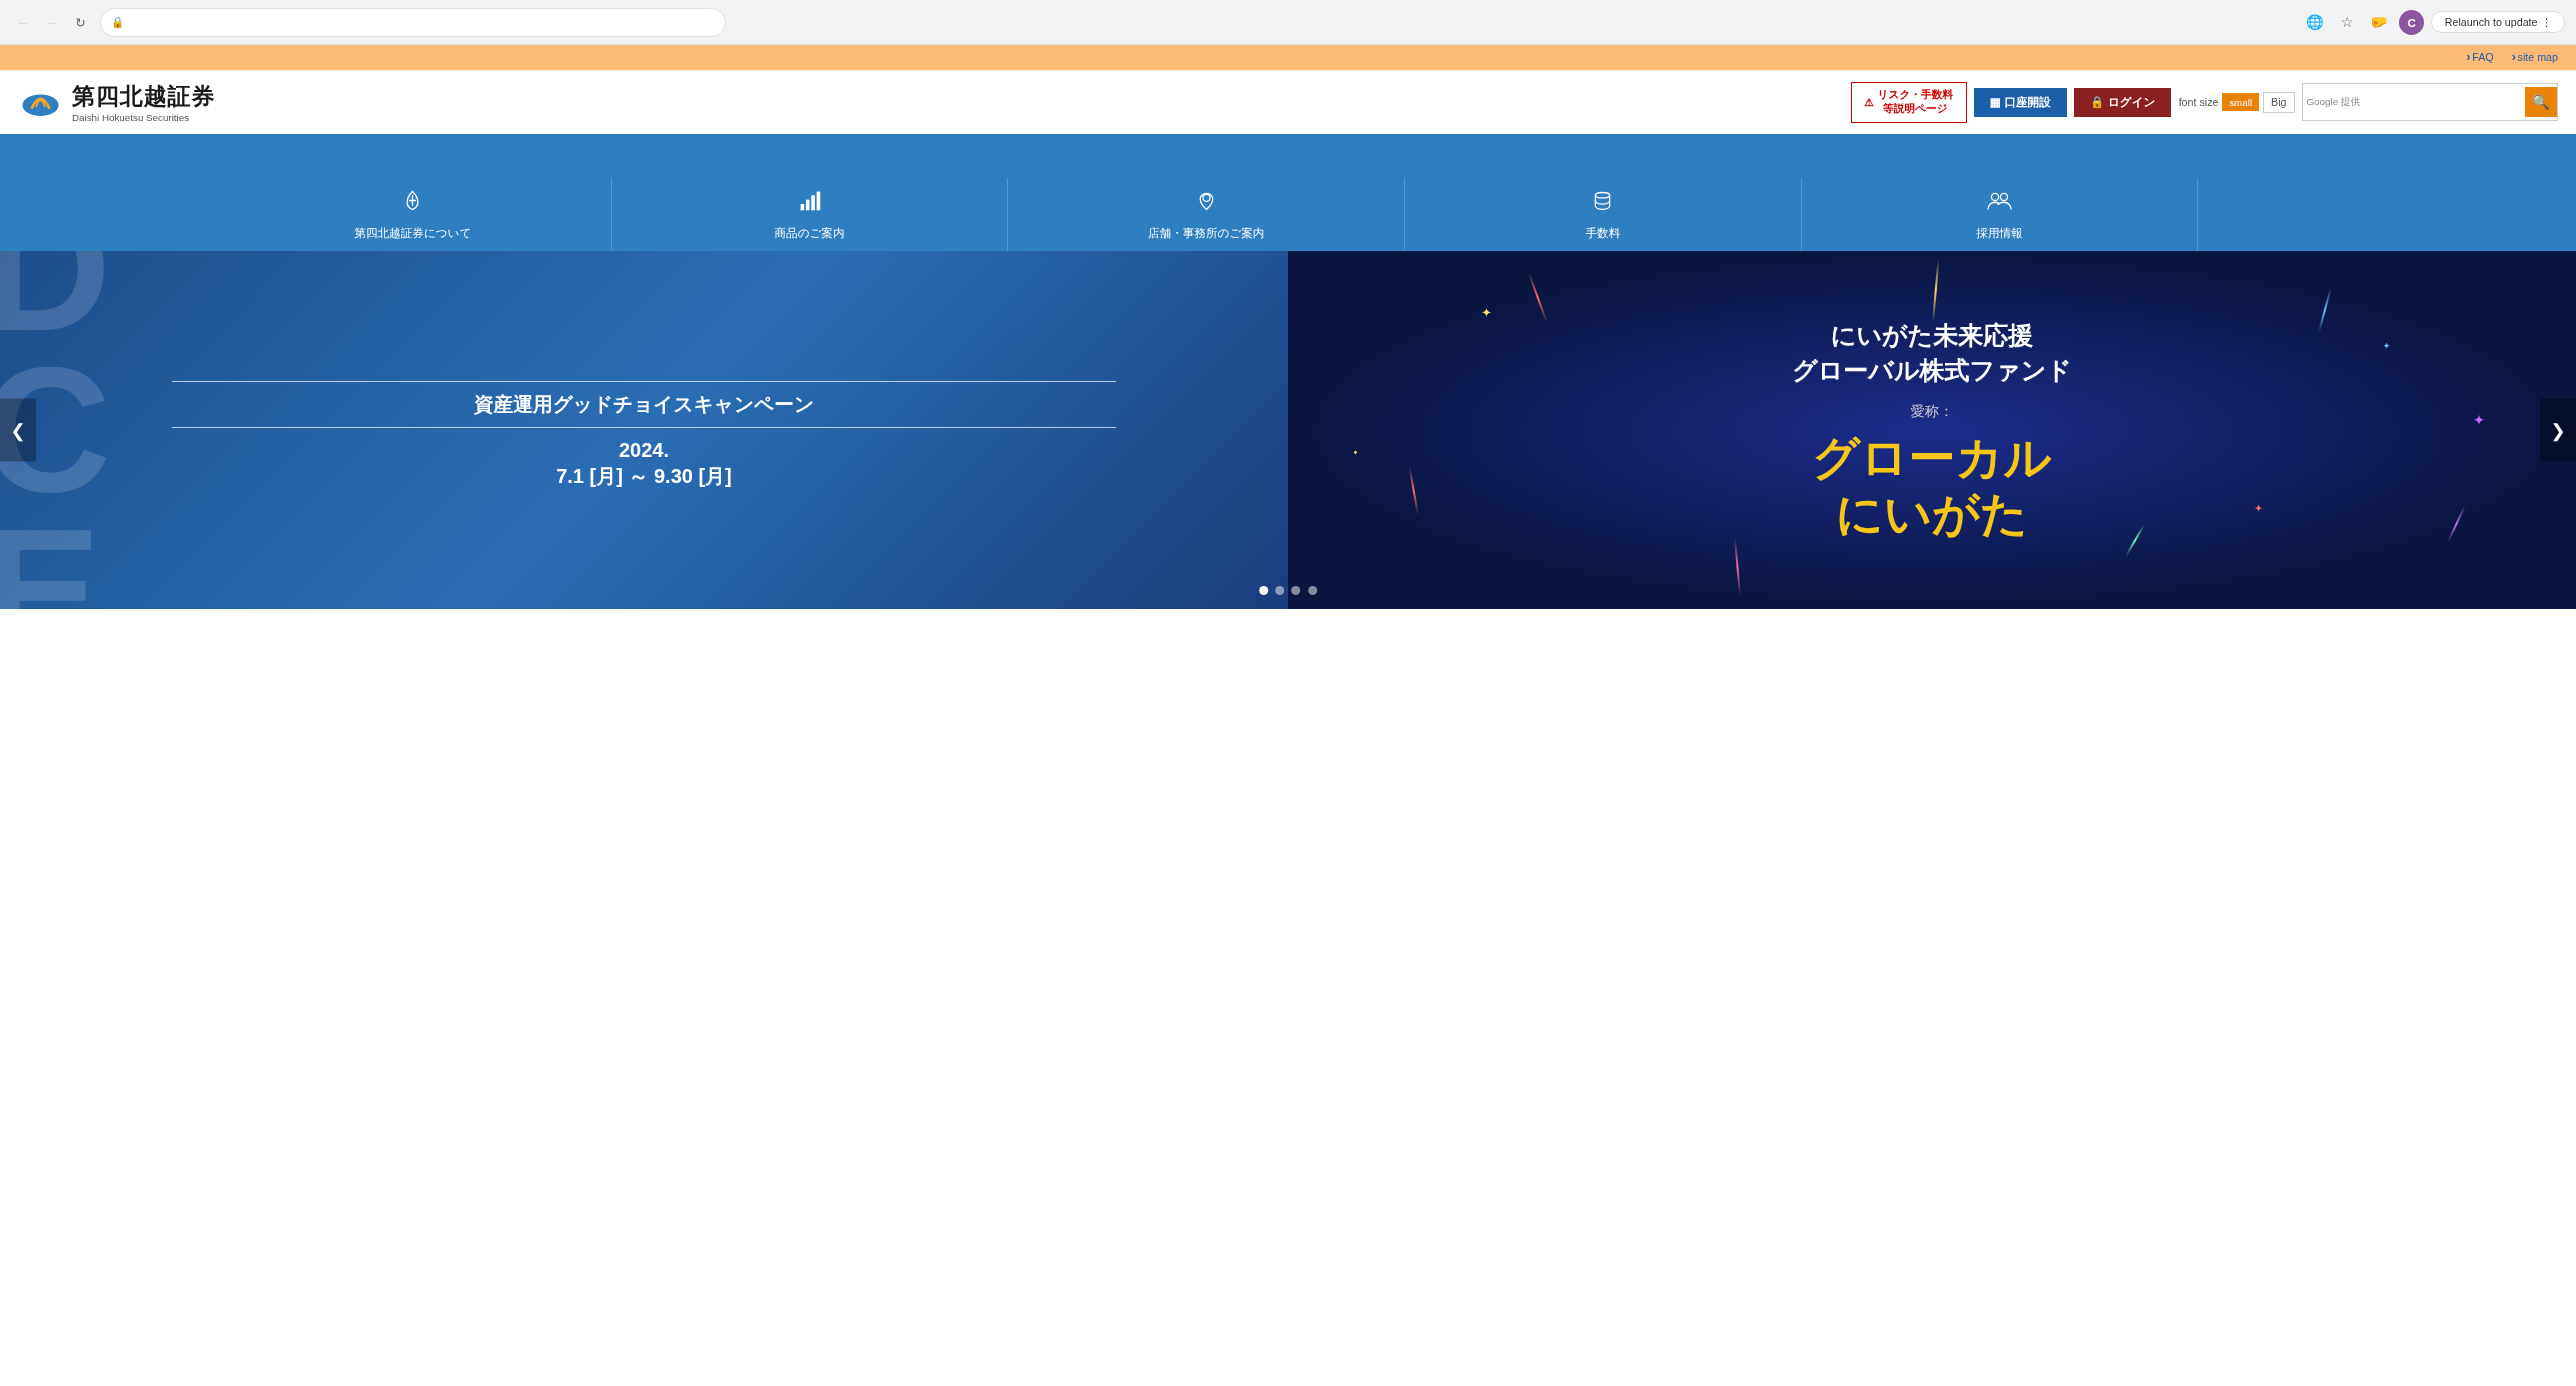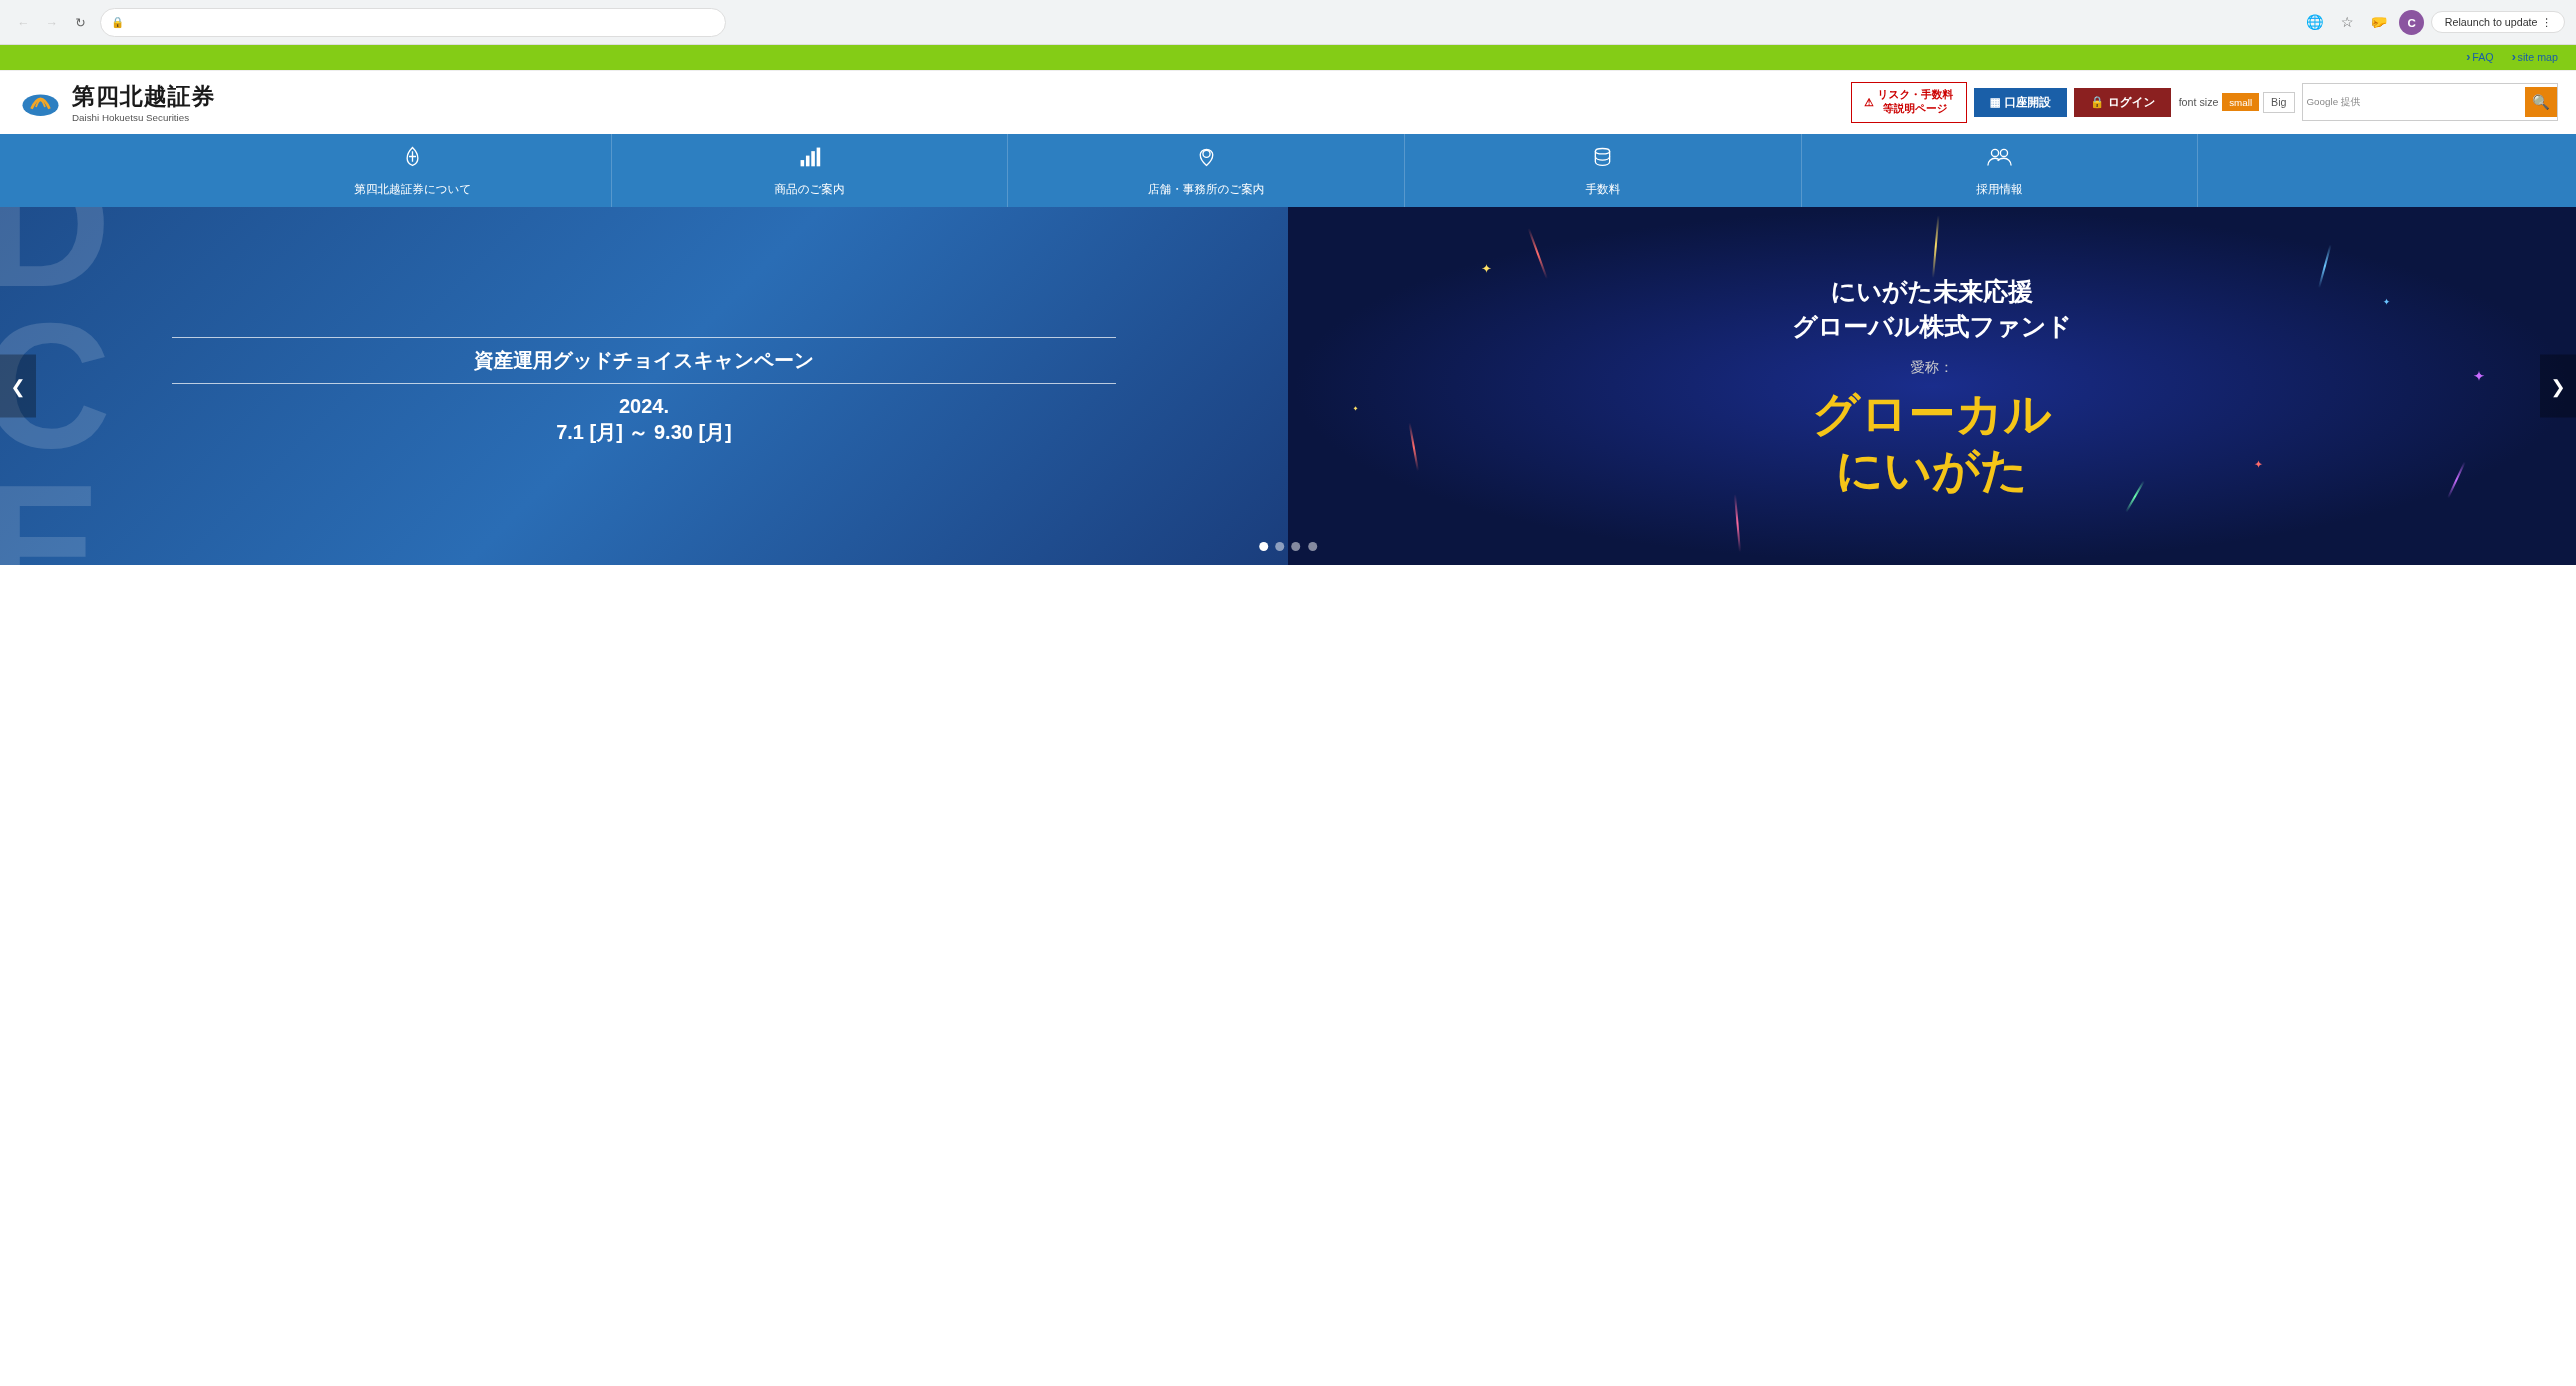--- a/index.html
+++ b/index.html
@@ -95,21 +95,21 @@
       display: flex;
       align-items: center;
       justify-content: center;
       font-size: 11.6px;
       font-weight: bold;
       cursor: pointer;
     }
     .lock-icon { color: #666; font-size: 10.7px; }
 
     
-    .page-content { background: #84cc16; }
+    .page-content { background: #fdba74; }
 
     
     .utility-bar {
       display: flex;
       justify-content: flex-end;
       padding: 5.4px 18px;
       gap: 18px;
       font-size: 10.7px;
       color: #1a5fa8;
       border-bottom: 0.9px solid #eee;
@@ -269,20 +269,21 @@
       flex-direction: column;
       align-items: center;
       justify-content: center;
       padding: 10.7px 9px;
       color: #fff;
       cursor: pointer;
       border-right: 0.9px solid rgba(255,255,255,0.2);
       gap: 7.2px;
       font-size: 11.6px;
       min-height: 72px;
+      margin-top: 44px;
     }
     .nav-item:first-child { border-left: 0.9px solid rgba(255,255,255,0.2); }
     .nav-icon {
       font-size: 19.7px;
       color: #fff;
     }
     .nav-spacer-left { width: 215px; background: #2d7fc1; }
     .nav-spacer-right { flex: 1; background: #2d7fc1; }
 
     

